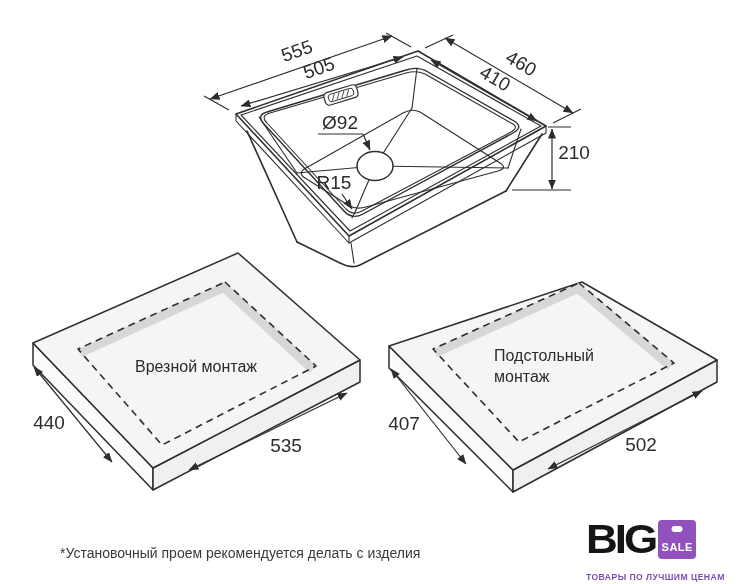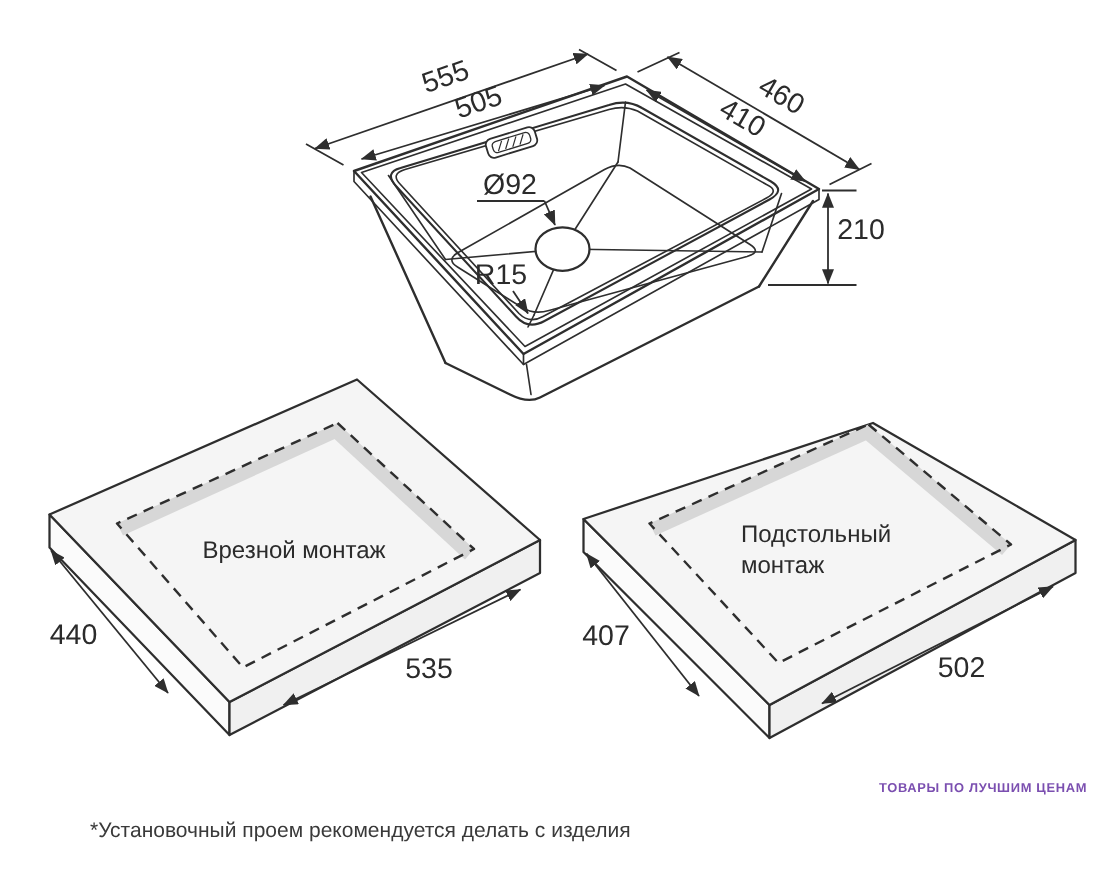--- a/index.html
+++ b/index.html
@@ -23,21 +23,21 @@
   .logo{position:absolute;left:586px;top:520px;width:130px;}
   .logo-row{display:flex;align-items:flex-start;}
   .logo-big{font-size:44px;font-weight:bold;letter-spacing:-3px;color:#151515;
             line-height:42px;transform:scaleY(0.93);transform-origin:top left;}
   .logo-badge{position:relative;width:38px;height:39px;background:#9152be;border-radius:4px;
               margin-left:3px;flex:none;}
   .logo-hole{position:absolute;top:6px;left:50%;transform:translateX(-50%);
              width:11px;height:6px;border-radius:3px;background:#fff;}
   .logo-sale{position:absolute;bottom:6px;width:100%;text-align:center;color:#fff;
              font-weight:bold;font-size:11px;letter-spacing:.5px;}
-  .logo-tagline{margin-top:0;width:100%;text-align:left;color:#7b4fb0;font-weight:bold;
+  .logo-tagline{margin-top:10px;width:100%;text-align:left;color:#7b4fb0;font-weight:bold;
                 font-size:8.6px;letter-spacing:.45px;white-space:nowrap;}
 </style>
 </head>
 <body>
 
 <div id="stage">
 
 <svg width="744" height="584" viewBox="0 0 744 584">
   <defs>
     <marker id="arr" viewBox="0 0 10 8" refX="9.5" refY="4" markerWidth="10" markerHeight="8" markerUnits="userSpaceOnUse" orient="auto-start-reverse">
@@ -150,16 +150,23 @@
     <g>
       <path class="dim" d="M548,469 L702,391" marker-start="url(#arr)" marker-end="url(#arr)"></path>
       <text class="dim-num" text-anchor="middle" x="641" y="451">502</text>
     </g>
   </g>
 
   <text class="footnote" x="60" y="558">*Установочный проем рекомендуется делать с изделия</text>
 </svg>
 
 <div class="logo">
+  <div class="logo-row">
+    <div class="logo-big">BIG</div>
+    <div class="logo-badge">
+      <div class="logo-hole"></div>
+      <div class="logo-sale">SALE</div>
+    </div>
+  </div>
   <div class="logo-tagline">ТОВАРЫ ПО ЛУЧШИМ ЦЕНАМ</div>
 </div>
 
 </div>
 
 </body></html>

